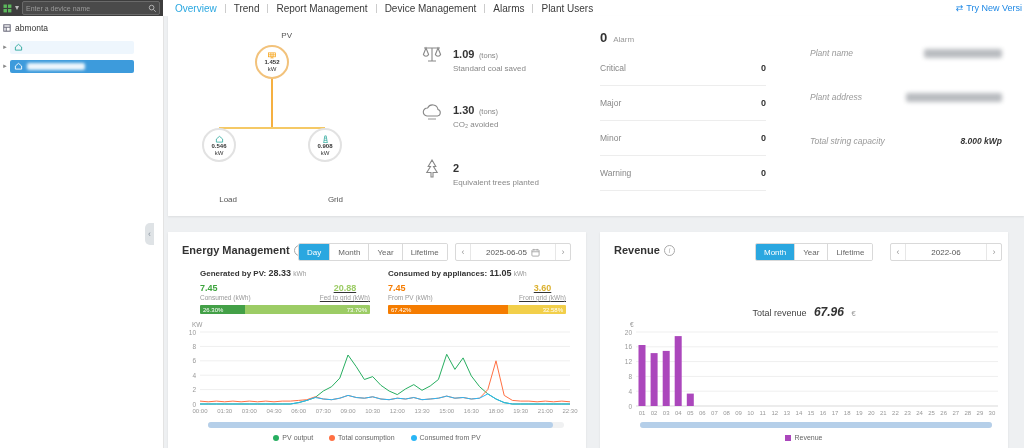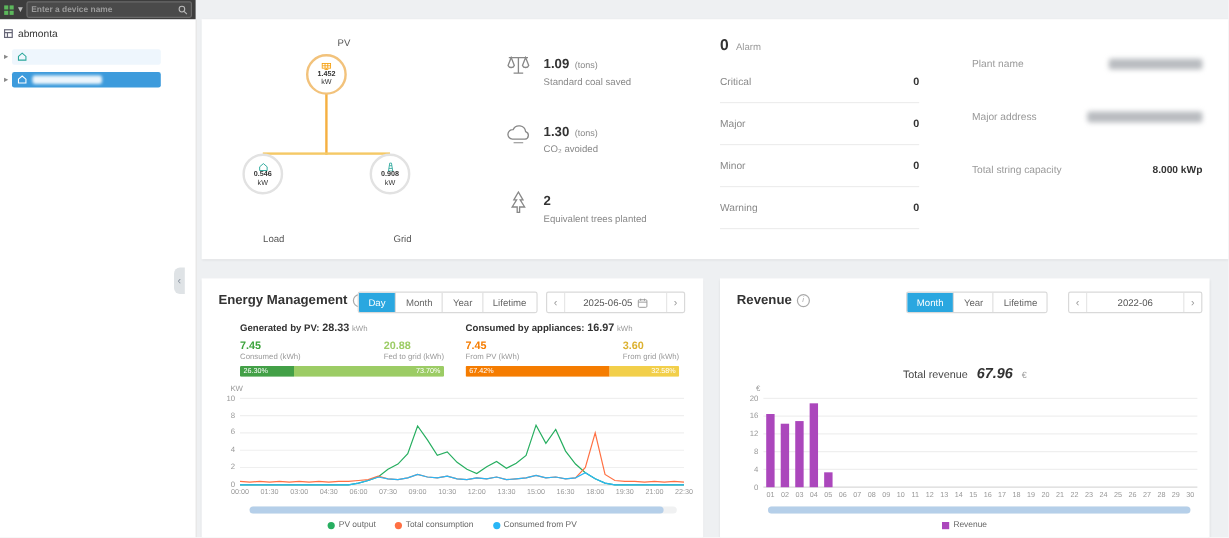--- a/index.html
+++ b/index.html
@@ -6,21 +6,21 @@
   .screen{position:relative;width:1024px;height:448px;background:#eef0f2;overflow:hidden;
           font-family:"Liberation Sans",sans-serif;color:#333;}
   svg{display:block;}
   
   .topbar{position:absolute;left:0;top:0;width:163px;height:16px;background:#3d3d3d;
           display:flex;align-items:center;gap:3px;padding:0 3px;box-sizing:border-box;z-index:9;}
   .caret{color:#bbb;font-size:8px;line-height:8px;}
   .search{position:relative;flex:1;height:12px;background:#4a4a4a;border:1px solid #6a6a6a;
           border-radius:2px;display:flex;align-items:center;}
   .search input{flex:1;min-width:0;background:transparent;border:none;outline:none;color:#ccc;
-          font-size:7px;padding:0 3px;font-family:inherit;font-weight:bold;}
+          font-size:7px;padding:0 3px;font-family:inherit;}
   .search input::placeholder{color:#9a9a9a;}
   .navbar{position:absolute;left:163px;top:0;right:0;height:16px;background:#fff;
           display:flex;align-items:center;padding-left:4px;box-sizing:border-box;}
   .nav-item{font-size:10px;color:#3a3a3a;padding:0 8px;cursor:pointer;white-space:nowrap;}
   .nav-item.active{color:#2aa7e0;}
   .nav-sep{width:1px;height:9px;background:#ccc;}
   .try-new{margin-left:auto;display:flex;align-items:center;gap:3px;color:#1e88e5;
            font-size:9px;white-space:nowrap;padding-right:2px;overflow:hidden;}
   
   .sidebar{position:absolute;left:0;top:16px;width:163px;bottom:0;background:#fff;
@@ -58,21 +58,21 @@
   .eco-label{font-size:8px;color:#888;margin-top:2px;}
   
   .alarm-block{position:absolute;left:432px;top:14px;width:166px;}
   .alarm-total-row{display:flex;gap:6px;align-items:baseline;margin-bottom:6px;}
   .alarm-total{font-size:13px;font-weight:bold;color:#333;}
   .alarm-total-label{font-size:8px;color:#999;}
   .alarm-row{display:flex;justify-content:space-between;align-items:center;height:34px;
           border-bottom:1px solid #ededed;font-size:8.5px;color:#888;}
   .alarm-row .av{color:#333;font-size:9px;font-weight:bold;}
   
-  .plant-block{position:absolute;left:642px;top:32px;width:192px;}
+  .plant-block{position:absolute;left:642px;top:32px;width:192px;font-style:italic;}
   .plant-row{display:flex;justify-content:space-between;align-items:flex-start;margin-bottom:34px;
           font-size:8.5px;color:#999;}
   .plant-val{font-size:8.5px;font-weight:bold;color:#333;text-align:right;}
   .redacted{height:9px;background:#b9bcc0;border-radius:2px;filter:blur(2px);margin-top:1px;}
   .redacted.w1{width:78px;} .redacted.w2{width:96px;}
   
   .panel-header{position:absolute;left:14px;top:12px;display:flex;align-items:center;gap:4px;}
   .panel-title{font-size:11px;font-weight:bold;color:#333;}
   .info-icon{width:9px;height:9px;border:1px solid #aaa;border-radius:50%;color:#aaa;
           font-size:6.5px;line-height:9px;text-align:center;font-style:italic;}
@@ -92,21 +92,21 @@
   .revenue-panel .datebox{left:290px;width:112px;}
   
   .gen-block{position:absolute;left:32px;top:36px;width:170px;}
   .cons-block{position:absolute;left:220px;top:36px;width:178px;}
   .stat-head{font-size:8px;color:#333;font-weight:bold;white-space:nowrap;}
   .stat-head .num{font-size:9px;}
   .stat-head .u{font-size:6.5px;color:#999;font-weight:normal;}
   .split{display:flex;justify-content:space-between;margin-top:5px;}
   .split .sv{font-size:9px;font-weight:bold;}
   .split .sl{font-size:6.5px;color:#999;margin-top:1px;}
-  .split .rgt{text-align:left;}
+  .split .rgt{text-align:center;text-decoration:underline;}
   .c-green{color:#3da43d;} .c-lgreen{color:#9ccc65;} .c-orange{color:#f57c00;} .c-yellow{color:#dcb12f;}
   .pbar{display:flex;height:9px;margin-top:4px;border-radius:1px;overflow:hidden;font-size:6px;color:#fff;}
   .pbar .l{display:flex;align-items:center;padding-left:3px;box-sizing:border-box;}
   .pbar .r{flex:1;display:flex;align-items:center;justify-content:flex-end;padding-right:3px;box-sizing:border-box;}
   
   .chart-ylabel{position:absolute;font-size:6.5px;color:#999;}
   .energy-panel .chart-ylabel{left:24px;top:89px;}
   .revenue-panel .chart-ylabel{left:30px;top:89px;}
   .yaxis{position:absolute;top:99px;width:22px;}
   .energy-panel .yaxis{left:6px;height:74px;}
@@ -153,20 +153,37 @@
       <input placeholder="Enter a device name" style="">
       <span style="padding-right:2px;">
         <svg width="9" height="9" viewBox="0 0 10 10" fill="none" stroke="#bbb" stroke-width="1">
             <circle cx="4" cy="4" r="2.6"></circle>
             <path d="M6 6l2.6 2.6"></path>
           </svg>
       </span>
     </div>
   </div>
 
+  <nav class="navbar">
+    <a class="nav-item active">Overview</a>
+    <span class="nav-sep"></span>
+    <a class="nav-item">Trend</a>
+    <span class="nav-sep"></span>
+    <a class="nav-item">Report Management</a>
+    <span class="nav-sep"></span>
+    <a class="nav-item">Device Management</a>
+    <span class="nav-sep"></span>
+    <a class="nav-item">Alarms</a>
+    <span class="nav-sep"></span>
+    <a class="nav-item">Plant Users</a>
+    <span class="try-new">
+      <span>⇄</span>
+      <span>Try New Versi</span>
+    </span>
+  </nav>
 
   <aside class="sidebar">
     <div class="tree-row" style="padding-left:3px;">
       <span style="margin-right:4px;">
         <svg width="8" height="8" viewBox="0 0 8 8" fill="none" stroke="#667" stroke-width="1">
             <rect x="0.8" y="0.8" width="6.4" height="6.4"></rect>
             <path d="M0.8 3.2h6.4M3.2 3.2v4"></path>
           </svg>
       </span>
       <span>abmonta</span>
@@ -293,21 +310,21 @@
           <span class="av">0</span>
       </div>
     </div>
 
     <div class="plant-block">
       <div class="plant-row">
         <span>Plant name</span>
         <span class="redacted w1"></span>
       </div>
       <div class="plant-row">
-        <span>Major address</span>
+        <span>Plant address</span>
         <span class="redacted w2"></span>
       </div>
       <div class="plant-row">
         <span>Total string capacity</span>
         <span class="plant-val">8.000 kWp</span>
       </div>
     </div>
   </section>
 
   <section class="panel energy-panel">
@@ -353,21 +370,21 @@
       </div>
       <div class="pbar">
         <span class="l" style="width: 26.3%; background: rgb(67, 160, 71);">26.30%</span>
         <span class="r" style="background: rgb(156, 204, 101);">73.70%</span>
       </div>
     </div>
 
     <div class="cons-block">
       <div class="stat-head">
         <span>Consumed by appliances:</span>
-        <span class="num">16.97</span>
+        <span class="num">11.05</span>
         <span class="u">kWh</span>
       </div>
       <div class="split">
         <div>
             <div class="sv c-orange">7.45</div>
              <div class="sl">From PV (kWh)</div>
           </div>
         <div class="rgt">
             <div class="sv c-yellow">3.60</div>
              <div class="sl">From grid (kWh)</div>

